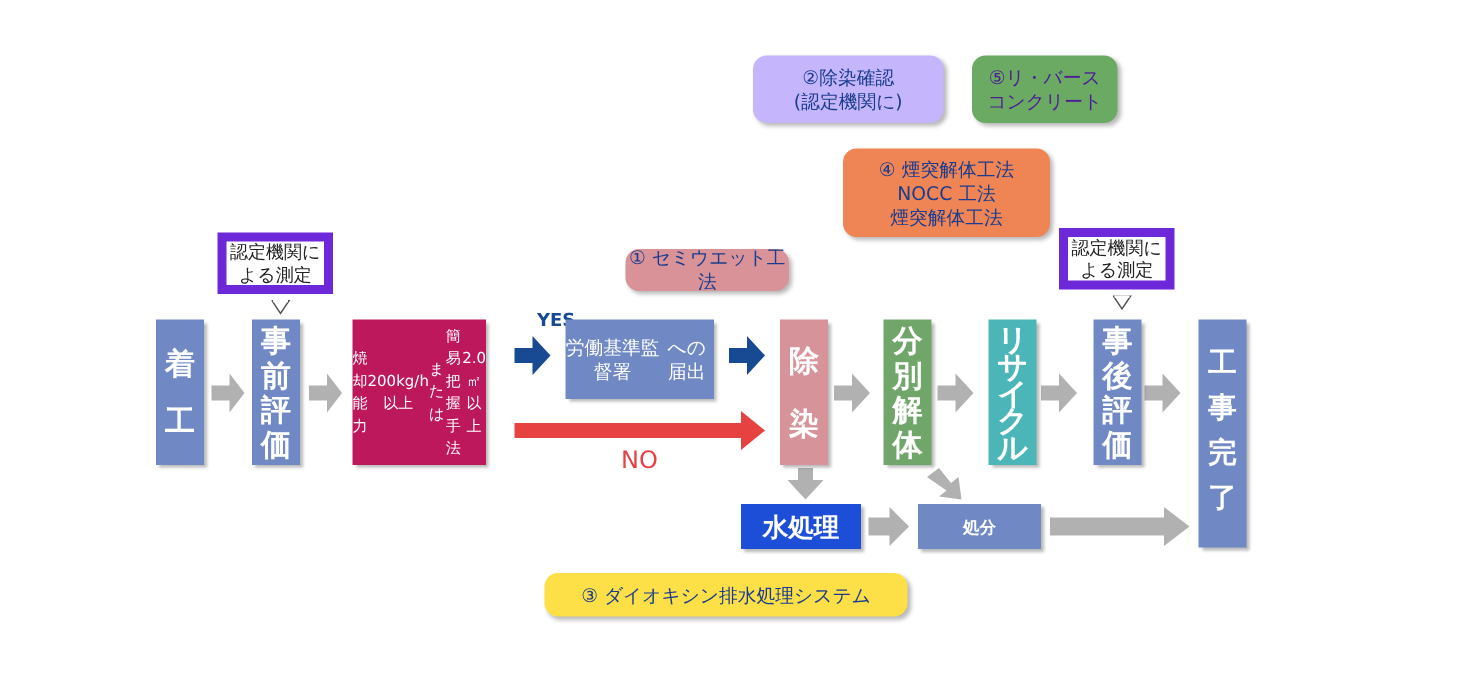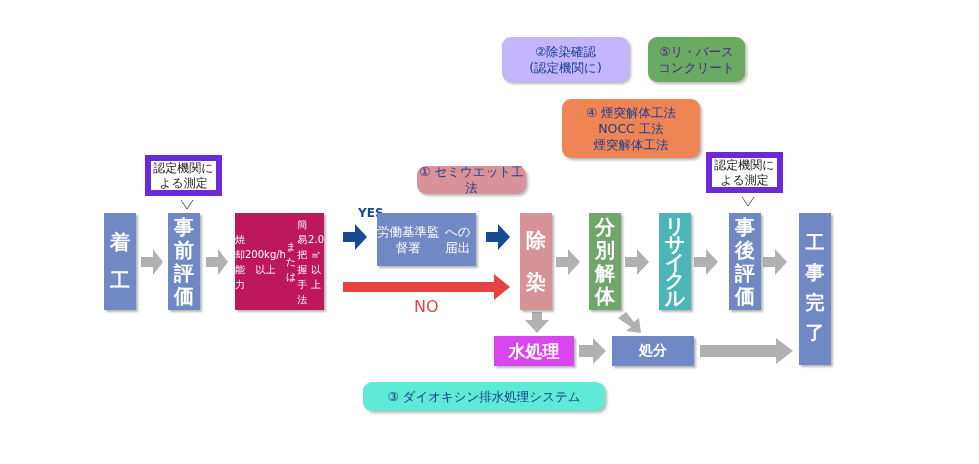--- a/index.html
+++ b/index.html
@@ -50,21 +50,21 @@
   <span>コンクリート</span>
 </div>
 <div class="label" style="left:562px;top:99px;width:138px;height:59px;background:#ef8454;color:#1b3c8e;">
   <span>④ 煙突解体工法</span>
   <span>NOCC 工法</span>
   <span>煙突解体工法</span>
 </div>
 <div class="label" style="left:417px;top:166px;width:109px;height:28px;background:#d99398;color:#1b3c8e;">
   <span>① セミウエット工法</span>
 </div>
-<div class="label" style="left:363px;top:382px;width:242px;height:29px;background:#5eead4;color:#1b3c8e;">
+<div class="label" style="left:363px;top:382px;width:242px;height:29px;background:#fde047;color:#1b3c8e;">
   <span>③  ダイオキシン排水処理システム</span>
 </div>
 
 <div class="callout" style="left:145px;top:155px;width:77px;height:41px;">
   <span>認定機関に</span>
   <span>よる測定</span>
   <svg width="14" height="10" style="left:30px;top:39px;">
     <polygon points="0,0 12,0 6,9" fill="#fff" stroke="#555" stroke-width="1"></polygon>
     <line x1="1" y1="0.5" x2="11" y2="0.5" stroke="#fff" stroke-width="2"></line>
   </svg>
@@ -127,18 +127,18 @@
   <span>評</span>
   <span>価</span>
 </div>
 <div class="box vert" style="left:799px;top:213px;width:32px;height:152px;background:#7089c4;justify-content:flex-start;padding-top:14px;line-height:30px;font-size:19px;">
   <span>工</span>
   <span>事</span>
   <span>完</span>
   <span>了</span>
 </div>
 
-<div class="box" style="left:494px;top:336px;width:80px;height:30px;background:#d946ef;font-size:17px;font-weight:bold;">
+<div class="box" style="left:494px;top:336px;width:80px;height:30px;background:#1d4ed8;font-size:17px;font-weight:bold;">
   <span>水処理</span>
 </div>
-<div class="box" style="left:612px;top:336px;width:82px;height:30px;background:#7089c4;font-size:14px;font-weight:bold;">
+<div class="box" style="left:612px;top:336px;width:82px;height:30px;background:#7089c4;font-size:11px;font-weight:bold;">
   <span>処分</span>
 </div>
 
 </body></html>

